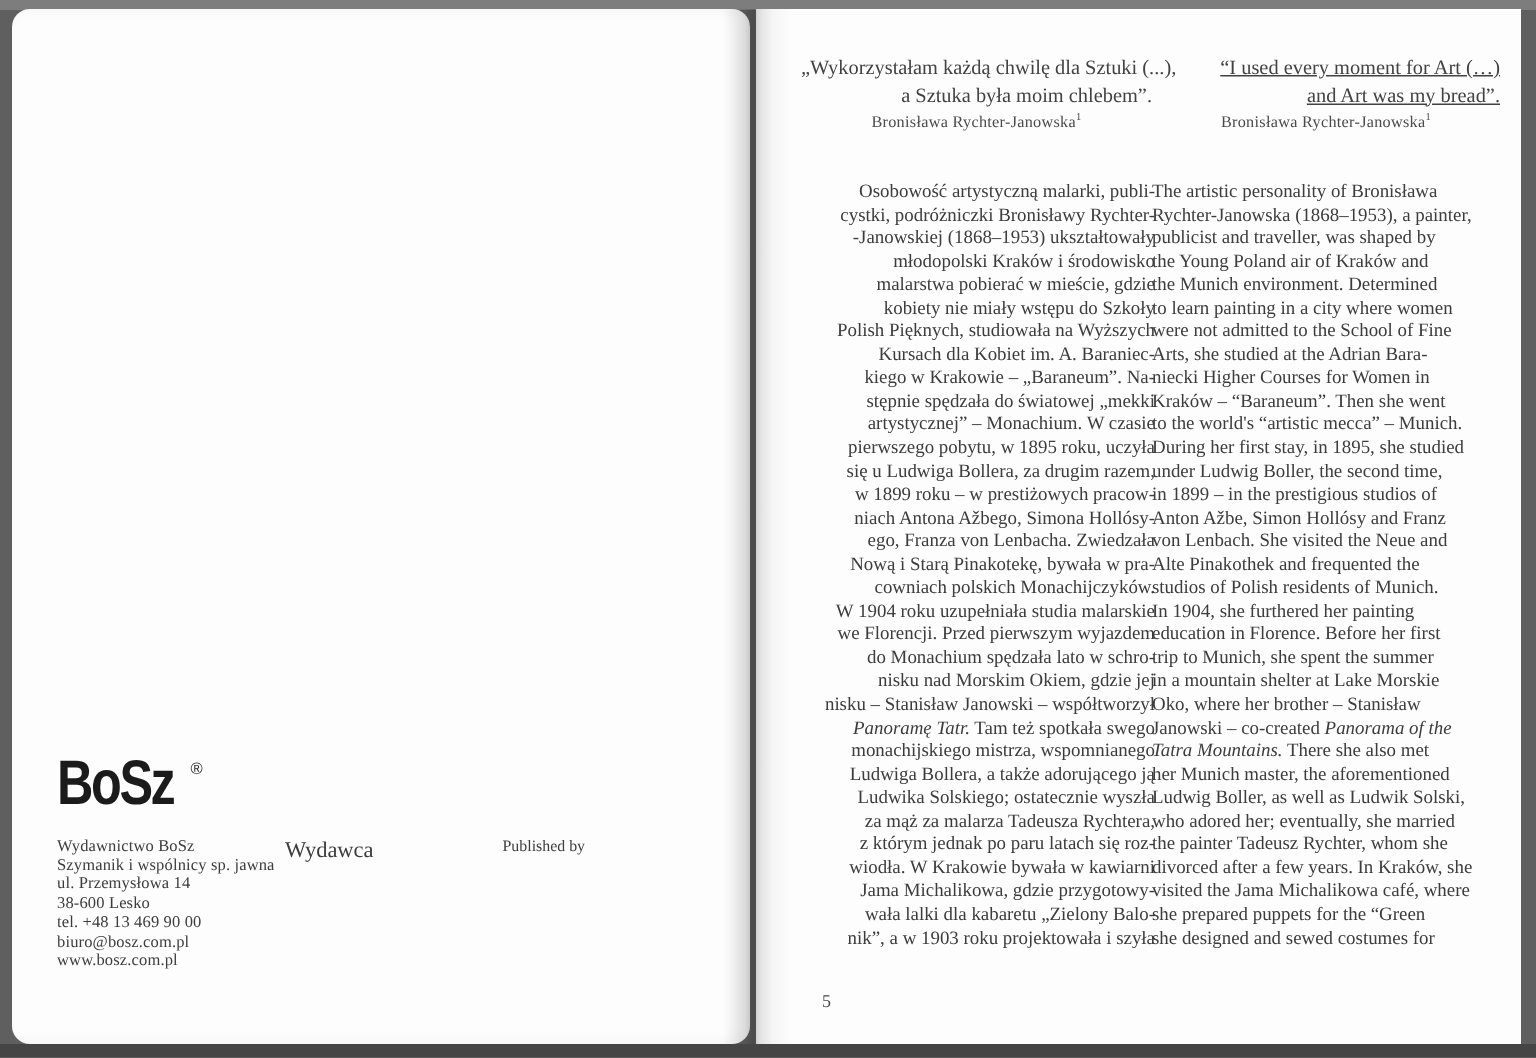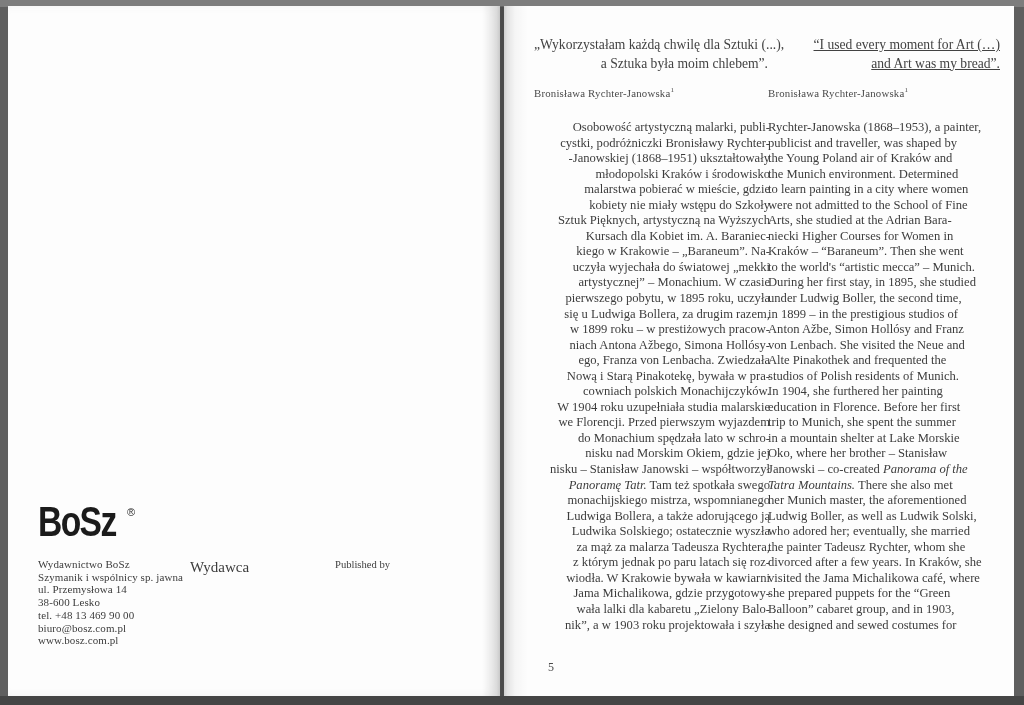--- a/index.html
+++ b/index.html
@@ -7,21 +7,21 @@
   body { font-family:"Liberation Serif", serif; background:#6a6a6a; }
 
   .stage {
     position:relative; width:1024px; height:705px;
     background:linear-gradient(180deg,#7d7d7d 0 7px,#5f5f5f 7px 100%);
     overflow:hidden;
   }
   .page {
     position:absolute; top:6px; height:690px; background:#fdfdfd;
   }
-  .page-left  { left:8px;   width:492px; box-shadow:inset -6px 0 10px rgba(0,0,0,0.05); }
+  .page-left  { left:8px;   width:492px; box-shadow:inset -6px 0 10px rgba(0,0,0,0.05);border-radius:12px; }
   .page-right { left:504px; width:510px; }
   .bottom-strip {
     position:absolute; left:0; bottom:0; width:1024px; height:9px;
     background:#454545;
   }
   .gutter-shadow {
     position:absolute; top:6px; left:482px; width:46px; height:690px;
     background:linear-gradient(90deg,
       rgba(0,0,0,0) 0%,
       rgba(0,0,0,0.10) 32%,
@@ -50,21 +50,21 @@
     font-size:11px; line-height:12.7px; color:#3c3c3c;
     letter-spacing:0.1px;
   }
   .label-wydawca   { position:absolute; left:182px; top:553px; font-size:15px; color:#3c3c3c; }
   .label-published { position:absolute; left:327px; top:553px; font-size:10.6px; color:#3c3c3c; }
 
   
   .quote { position:absolute; top:30px; font-size:13.6px; line-height:18.6px; color:#424242; text-align:right; }
   .quote-pl { left:30px;  width:234px; }
   .quote-en { left:264px; width:232px;text-decoration:underline; }
-  .attr { position:absolute; top:80px; font-size:10.8px; color:#4a4a4a; text-align:left; letter-spacing:0.2px; }
+  .attr { position:absolute; top:68px; font-size:10.8px; color:#4a4a4a; text-align:center; letter-spacing:0.2px; }
   .attr-pl { left:30px;  width:234px; }
   .attr-en { left:264px; width:232px; }
   .attr sup { font-size:7px; }
 
   .col { position:absolute; top:114px; width:236px; font-size:12.6px; line-height:15.55px; color:#3c3c3c; }
   .col-pl { left:30px;text-align:right; }
   .col-en { left:264px; }
   .col .tline, .quote .tline { white-space:nowrap; }
   .publisher-block .tline { white-space:nowrap; }
 
@@ -105,28 +105,28 @@
         <div class="tline">“I used every moment for Art (…)</div>
         <div class="tline">and Art was my bread”.</div>
       </div>
     <div class="attr attr-en">
       <span>Bronisława Rychter-Janowska</span><sup>1</sup>
     </div>
 
     <div class="col col-pl">
         <div class="tline">Osobowość artystyczną malarki, publi-</div>
         <div class="tline">cystki, podróżniczki Bronisławy Rychter-</div>
-        <div class="tline">-Janowskiej (1868–1951) ukształtowały</div>
+        <div class="tline">-Janowskiej (1868–1953) ukształtowały</div>
         <div class="tline">młodopolski Kraków i środowisko</div>
         <div class="tline">malarstwa pobierać w mieście, gdzie</div>
         <div class="tline">kobiety nie miały wstępu do Szkoły</div>
-        <div class="tline">Sztuk Pięknych, artystyczną na Wyższych</div>
+        <div class="tline">Polish Pięknych, studiowała na Wyższych</div>
         <div class="tline">Kursach dla Kobiet im. A. Baraniec-</div>
         <div class="tline">kiego w Krakowie – „Baraneum”. Na-</div>
-        <div class="tline">uczyła wyjechała do światowej „mekki</div>
+        <div class="tline">stępnie spędzała do światowej „mekki</div>
         <div class="tline">artystycznej” – Monachium. W czasie</div>
         <div class="tline">pierwszego pobytu, w 1895 roku, uczyła</div>
         <div class="tline">się u Ludwiga Bollera, za drugim razem,</div>
         <div class="tline">w 1899 roku – w prestiżowych pracow-</div>
         <div class="tline">niach Antona Ažbego, Simona Hollósy-</div>
         <div class="tline">ego, Franza von Lenbacha. Zwiedzała</div>
         <div class="tline">Nową i Starą Pinakotekę, bywała w pra-</div>
         <div class="tline">cowniach polskich Monachijczyków.</div>
         <div class="tline">W 1904 roku uzupełniała studia malarskie</div>
         <div class="tline">we Florencji. Przed pierwszym wyjazdem</div>
@@ -138,20 +138,21 @@
         <div class="tline">Ludwiga Bollera, a także adorującego ją</div>
         <div class="tline">Ludwika Solskiego; ostatecznie wyszła</div>
         <div class="tline">za mąż za malarza Tadeusza Rychtera,</div>
         <div class="tline">z którym jednak po paru latach się roz-</div>
         <div class="tline">wiodła. W Krakowie bywała w kawiarni</div>
         <div class="tline">Jama Michalikowa, gdzie przygotowy-</div>
         <div class="tline">wała lalki dla kabaretu „Zielony Balo-</div>
         <div class="tline">nik”, a w 1903 roku projektowała i szyła</div>
       </div>
     <div class="col col-en">
+        <div class="tline">The artistic personality of Bronisława</div>
         <div class="tline">Rychter-Janowska (1868–1953), a painter,</div>
         <div class="tline">publicist and traveller, was shaped by</div>
         <div class="tline">the Young Poland air of Kraków and</div>
         <div class="tline">the Munich environment. Determined</div>
         <div class="tline">to learn painting in a city where women</div>
         <div class="tline">were not admitted to the School of Fine</div>
         <div class="tline">Arts, she studied at the Adrian Bara-</div>
         <div class="tline">niecki Higher Courses for Women in</div>
         <div class="tline">Kraków – “Baraneum”. Then she went</div>
         <div class="tline">to the world's “artistic mecca” – Munich.</div>
@@ -169,21 +170,20 @@
         <div class="tline">Oko, where her brother – Stanisław</div>
         <div class="tline">Janowski – co-created <i>Panorama of the</i></div>
         <div class="tline"><i>Tatra Mountains.</i> There she also met</div>
         <div class="tline">her Munich master, the aforementioned</div>
         <div class="tline">Ludwig Boller, as well as Ludwik Solski,</div>
         <div class="tline">who adored her; eventually, she married</div>
         <div class="tline">the painter Tadeusz Rychter, whom she</div>
         <div class="tline">divorced after a few years. In Kraków, she</div>
         <div class="tline">visited the Jama Michalikowa café, where</div>
         <div class="tline">she prepared puppets for the “Green</div>
-        <div class="tline">Balloon” cabaret group, and in 1903,</div>
         <div class="tline">she designed and sewed costumes for</div>
       </div>
 
     <div class="page-number">5</div>
   </div>
 
   <div class="gutter-shadow"></div>
   <div class="bottom-strip"></div>
 </div>
 

